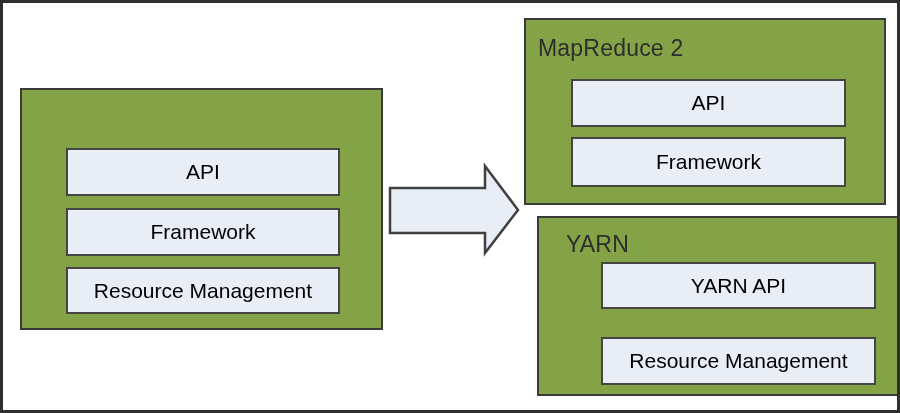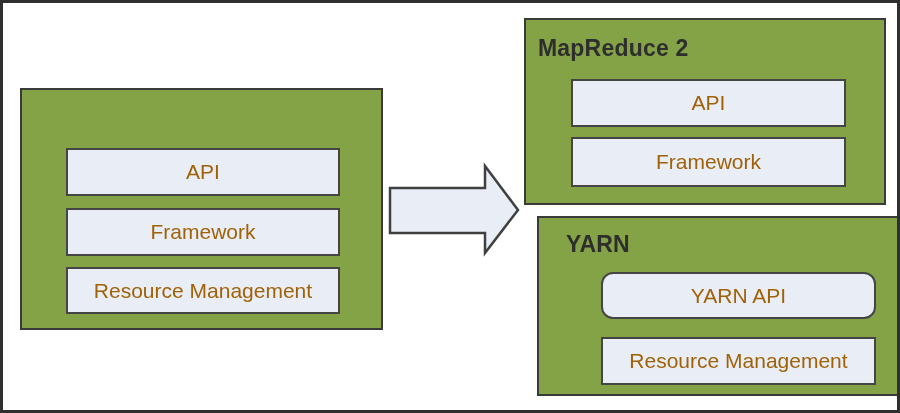--- a/index.html
+++ b/index.html
@@ -12,36 +12,36 @@
     overflow:hidden;
   }
   .group{
     position:absolute;
     background:#84a346;
     border:2px solid #3a3a3a;
     box-sizing:border-box;
   }
   .group-title{
     position:absolute;
-    font-weight:bold;
+    font-weight:normal;
     font-size:23px;
     color:#2e2e2e;
     letter-spacing:0.2px;
     white-space:nowrap;
   }
   .layer-box{
     position:absolute;
     background:#e8edf6;
     border:2px solid #454545;
     box-sizing:border-box;
     display:flex;
     align-items:center;
     justify-content:center;
     font-size:21px;
-    color:#a16207;
+    color:#000000;
     white-space:nowrap;
   }
   .arrow-wrap{position:absolute;left:380px;top:155px;width:140px;height:105px;}
 </style>
 </head>
 <body>
 
 <div class="canvas">
 
   <div class="group" style="left:17px;top:85px;width:363px;height:242px;">
@@ -57,17 +57,17 @@
   </div>
 
   <div class="group" style="left:521px;top:15px;width:362px;height:187px;">
     <div class="group-title" style="left:12px;top:15px;">MapReduce 2</div>
     <div class="layer-box" style="left:45px;top:59px;width:275px;height:48px;">API</div>
     <div class="layer-box" style="left:45px;top:117px;width:275px;height:50px;">Framework</div>
   </div>
 
   <div class="group" style="left:521px;top:213px;width:362px;height:180px;margin-left:13px;">
     <div class="group-title" style="left:27px;top:13px;">YARN</div>
-    <div class="layer-box" style="left:62px;top:54px;width:275px;height:47px;border-radius:12px;">YARN API</div>
+    <div class="layer-box" style="left:62px;top:44px;width:275px;height:47px;">YARN API</div>
     <div class="layer-box" style="left:62px;top:119px;width:275px;height:48px;">Resource Management</div>
   </div>
 
 </div>
 
 </body></html>

